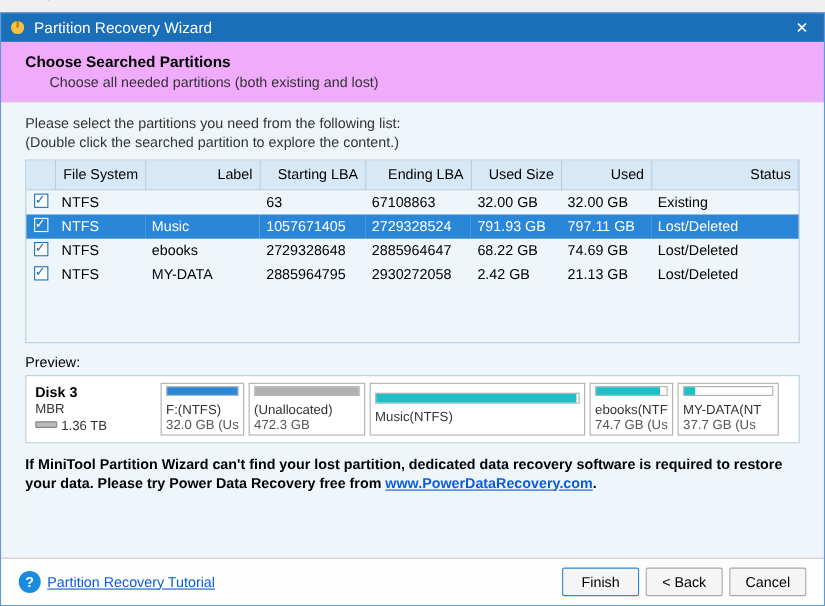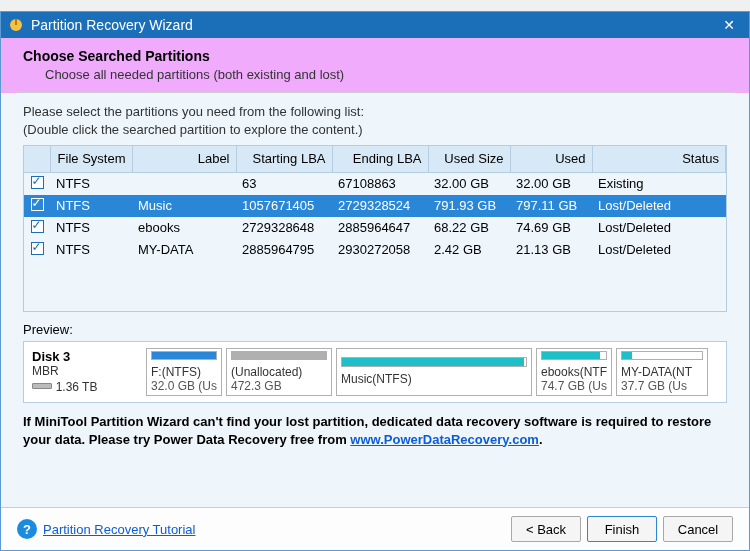--- a/index.html
+++ b/index.html
@@ -191,19 +191,19 @@
       <span>If MiniTool Partition Wizard can't find your lost partition, dedicated data recovery software is required to restore your data. Please try Power Data Recovery free from </span><a href="#">www.PowerDataRecovery.com</a><span>.</span>
     </div>
   </div>
 
   <div class="footer">
     <div class="footer-left">
       <span class="help-icon">?</span>
       <span class="footer-link">Partition Recovery Tutorial</span>
     </div>
     <div class="footer-btns">
+      <button class="btn primary">Finish</button>
       <button class="btn">&lt; Back</button>
-      <button class="btn primary">Finish</button>
       <button class="btn">Cancel</button>
     </div>
   </div>
 
 </div>
 
 </body></html>

